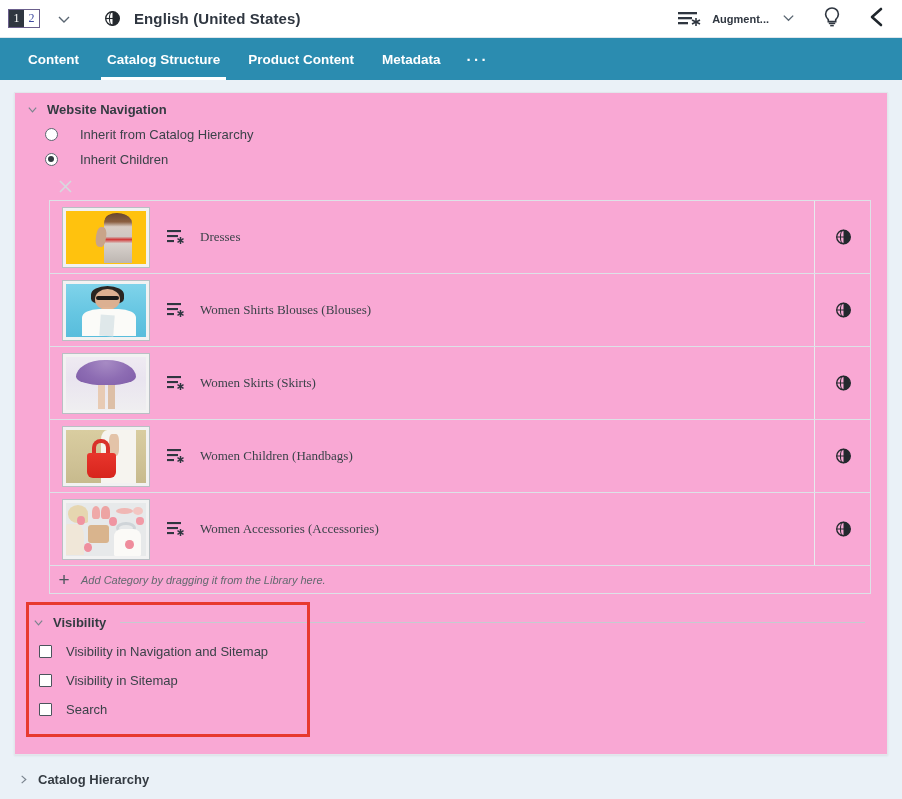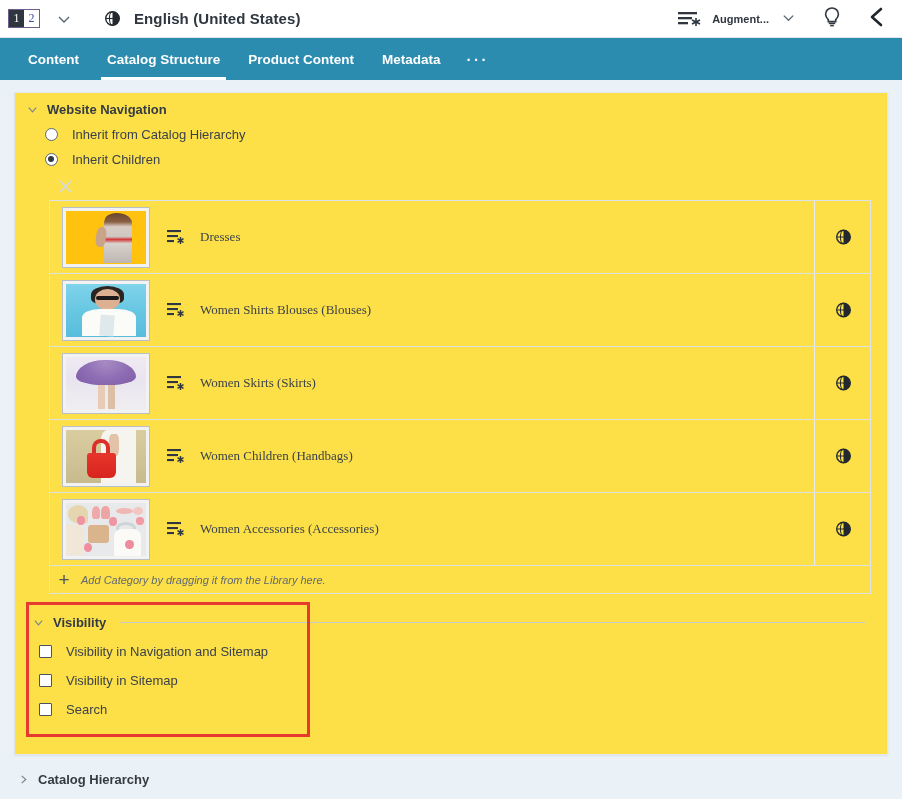--- a/index.html
+++ b/index.html
@@ -58,39 +58,39 @@
   .tab.active::after {
     content: ""; position: absolute; left: 8px; right: 8px; bottom: 0;
     height: 3px; background: #ffffff;
   }
   .tab.dots { letter-spacing: 2.5px; font-size: 15px; padding: 0 12px; }
 
   
   .card {
     position: absolute; left: 14px; top: 92px;
     width: 874px; height: 663px;
-    background: #fde047;
+    background: #f9a8d4;
     border: 1px solid #e2e7ec;
     box-shadow: 0 1px 2px rgba(0,0,0,.07);
     overflow: hidden;
   }
   .section-head {
     display: flex; align-items: center;
     padding: 9px 0 0 10px;
   }
   .caret {
     width: 14px; height: 14px; color: #7a848e;
     display: flex; align-items: center; justify-content: center;
     margin-right: 8px;
   }
   .section-title {
     font-size: 13px; font-weight: bold; color: #343b42;
   }
 
-  .radio-row { display: flex; align-items: center; padding-left: 30px; margin-top: 10px; }
+  .radio-row { display: flex; align-items: center; padding-left: 30px; margin-top: 10px; gap: 8px; }
   .radio {
     width: 13px; height: 13px; border-radius: 50%;
     border: 1.5px solid #5c6670; background: #fff;
     position: relative; flex: none;
   }
   .radio.checked::after {
     content: ""; position: absolute; left: 2px; top: 2px;
     width: 6px; height: 6px; border-radius: 50%; background: #333b42;
   }
   .radio-label { margin-left: 14px; font-size: 13px; color: #3b4249; }

